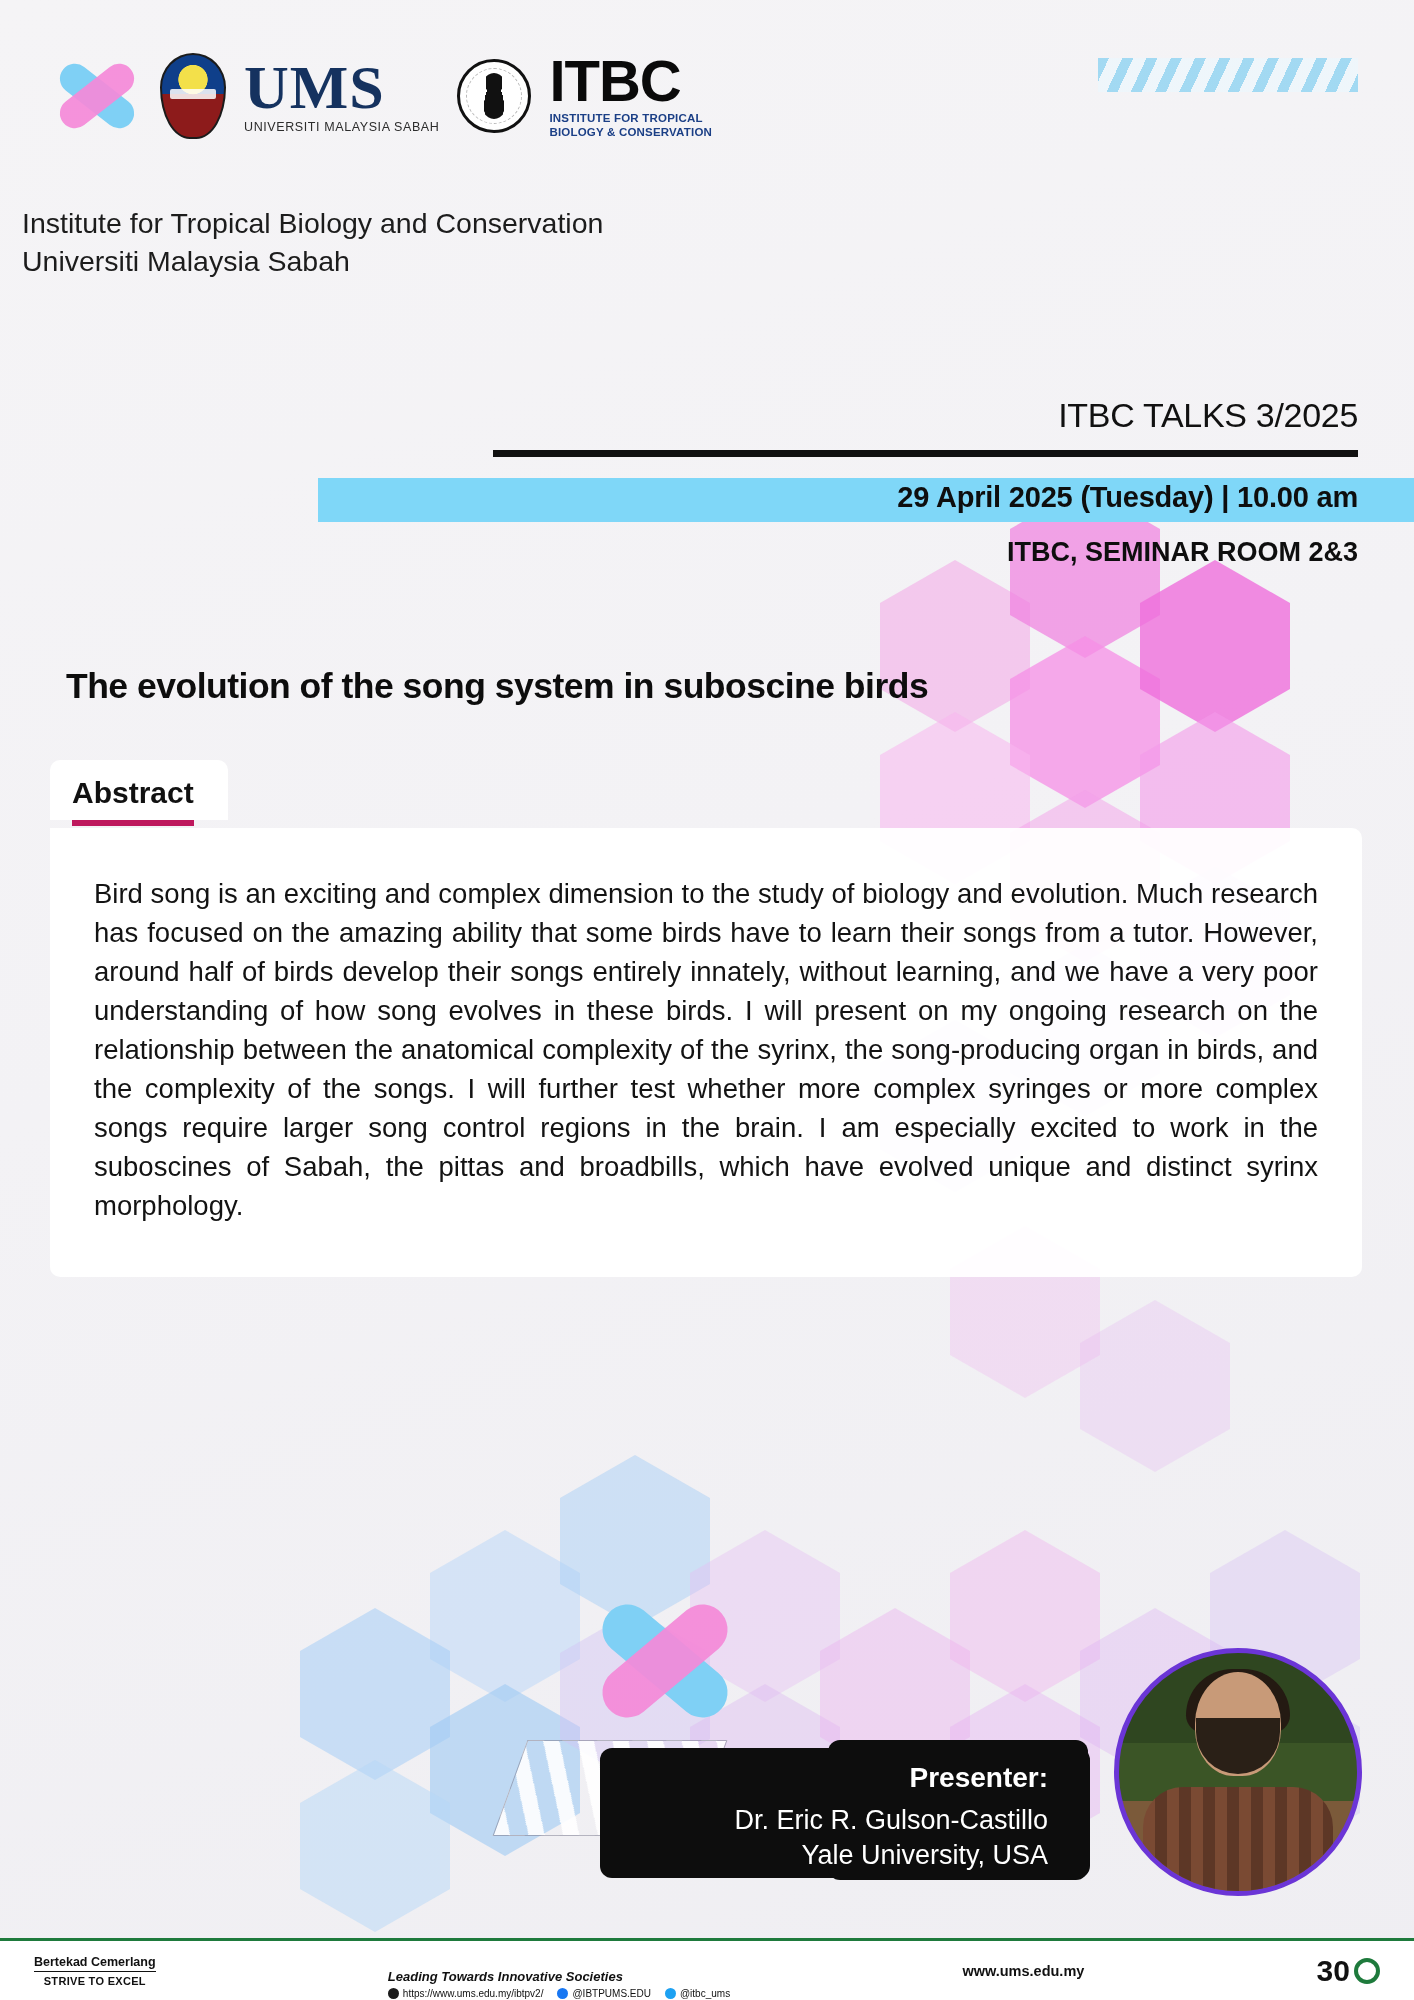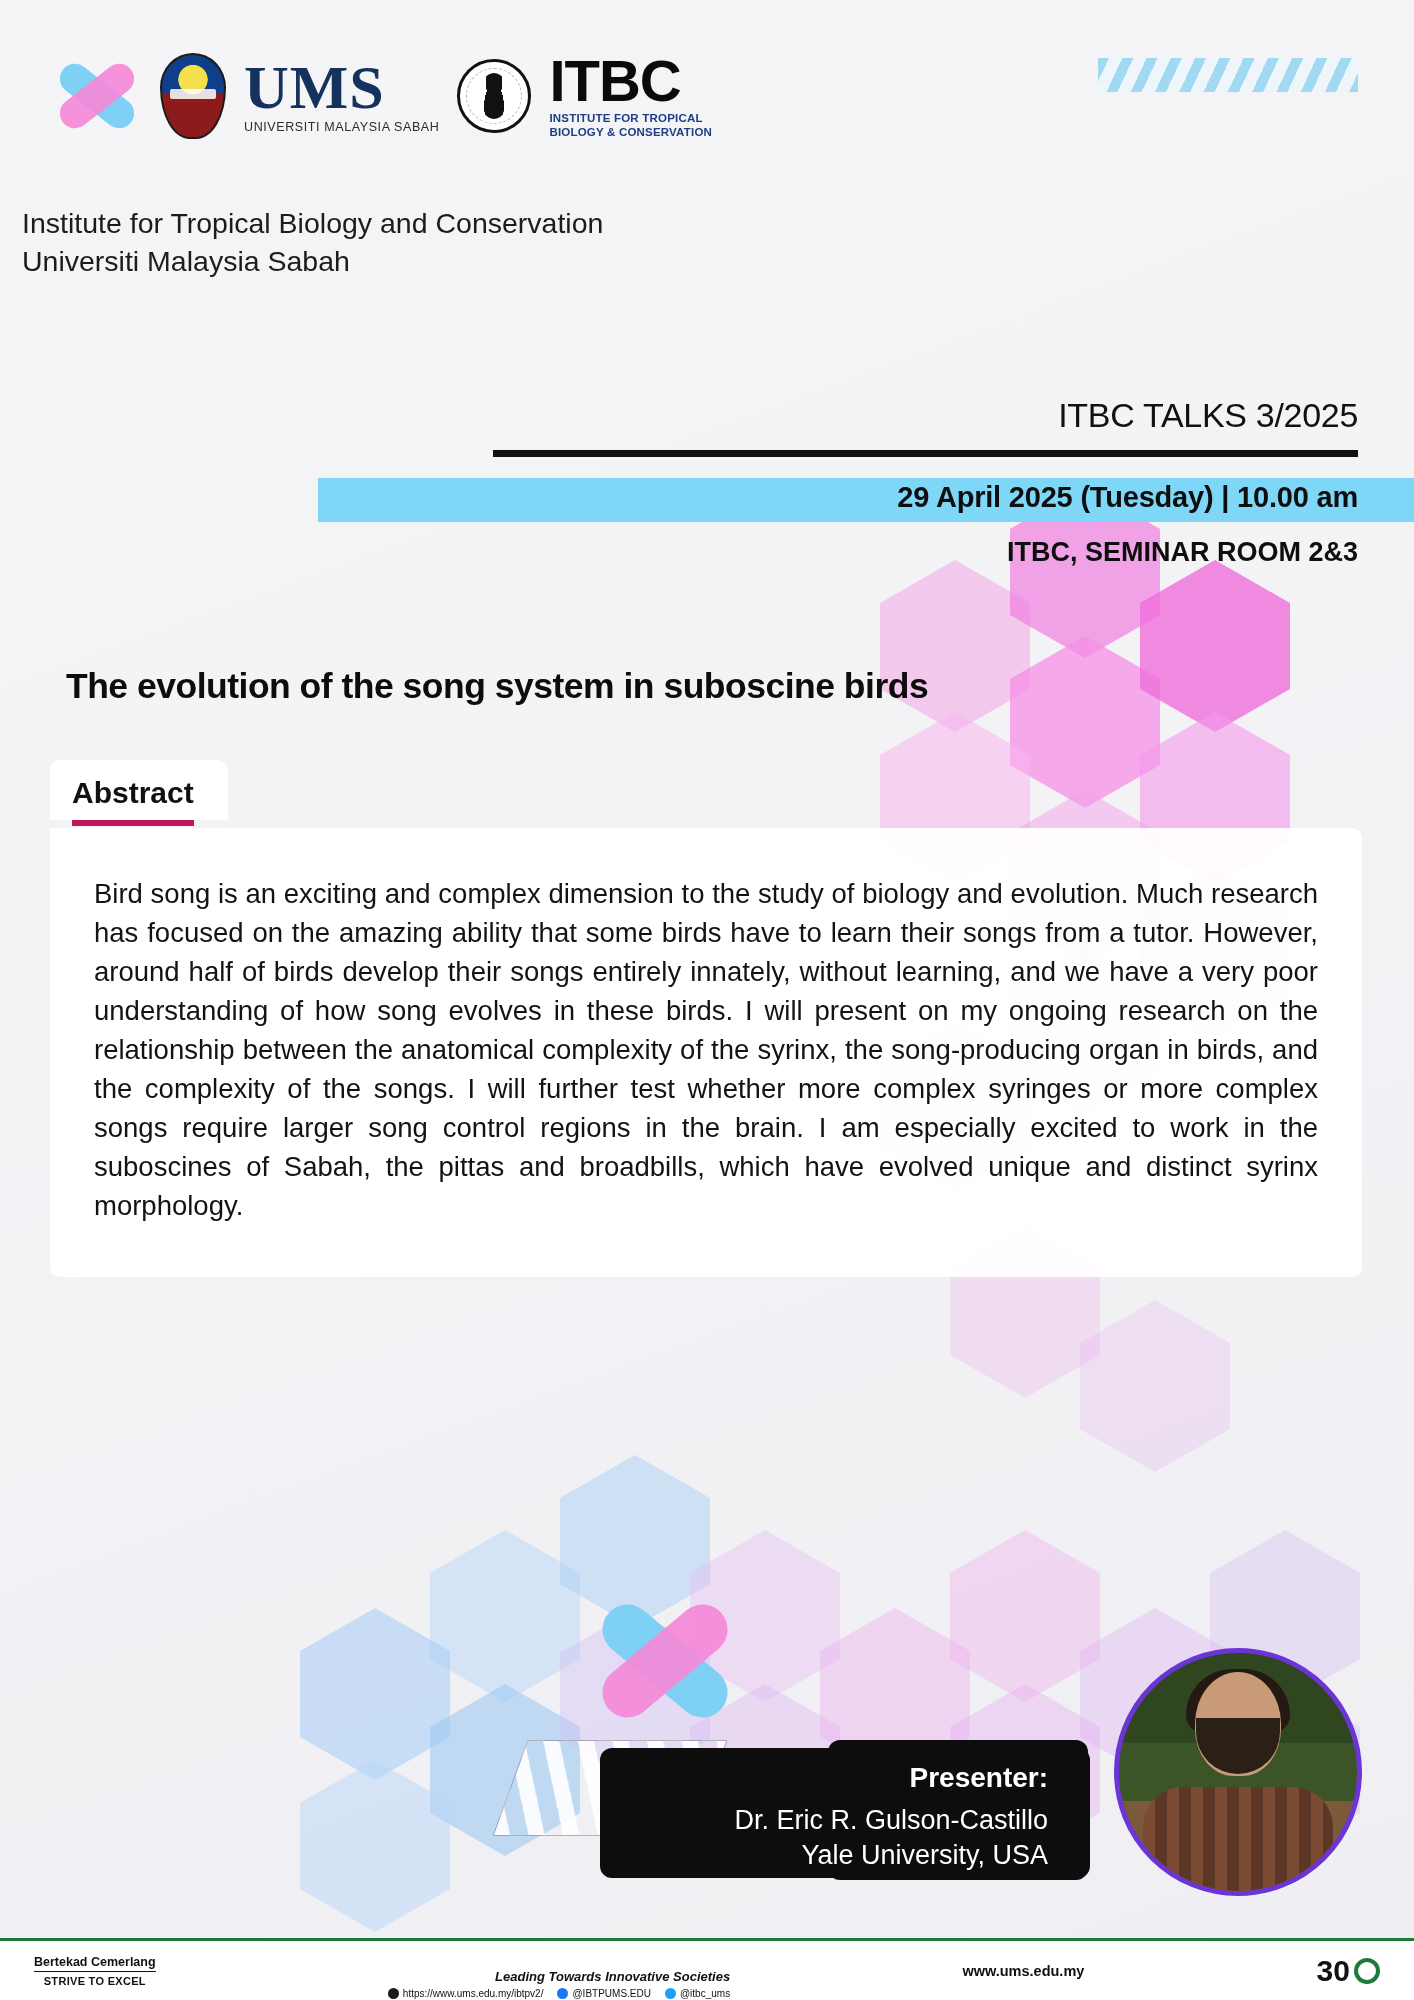--- a/index.html
+++ b/index.html
@@ -214,21 +214,21 @@
   
   .footer {
     position: absolute; left: 0; right: 0; bottom: 0; height: 62px;
     background: #ffffff; border-top: 3px solid #1e7a3c;
     display: flex; align-items: center; justify-content: space-between;
     padding: 0 34px;
   }
   .f-left { text-align: center; }
   .f-left .l1 { font-size: 12.5px; font-weight: 700; color: #111; border-bottom: 1.5px solid #111; padding-bottom: 2px;}
   .f-left .l2 { font-size: 11px; font-weight: 700; color: #111; margin-top: 3px; letter-spacing: .3px;}
-  .f-mid { text-align: right; margin-top: 27px; }
+  .f-mid { text-align: left; margin-top: 27px; }
   .f-mid .m1 { font-size: 13px; font-style: italic; font-weight: 700; color: #111; }
   .f-mid .m2 { display: flex; gap: 14px; align-items: center; justify-content: center; margin-top: 4px; font-size: 10px; color: #111; }
   .f-mid .m2 i { font-style: normal; display:inline-flex; align-items:center; gap:4px; }
   .dotg { width: 11px; height: 11px; border-radius: 50%; background: #1b1b1b; display:inline-block; }
   .dotfb { width: 11px; height: 11px; border-radius: 50%; background: #1877f2; display:inline-block; }
   .dottw { width: 11px; height: 11px; border-radius: 50%; background: #1da1f2; display:inline-block; }
   .f-url { font-size: 14.5px; font-weight: 700; color: #111; }
   .f-30 { display:flex; align-items:center; gap: 4px; }
   .f-30 .big { font-size: 30px; font-weight: 800; color: #111; line-height: 1; }
   .f-30 .ring { width: 26px; height: 26px; border-radius: 50%; border: 4px solid #1e7a3c; }

